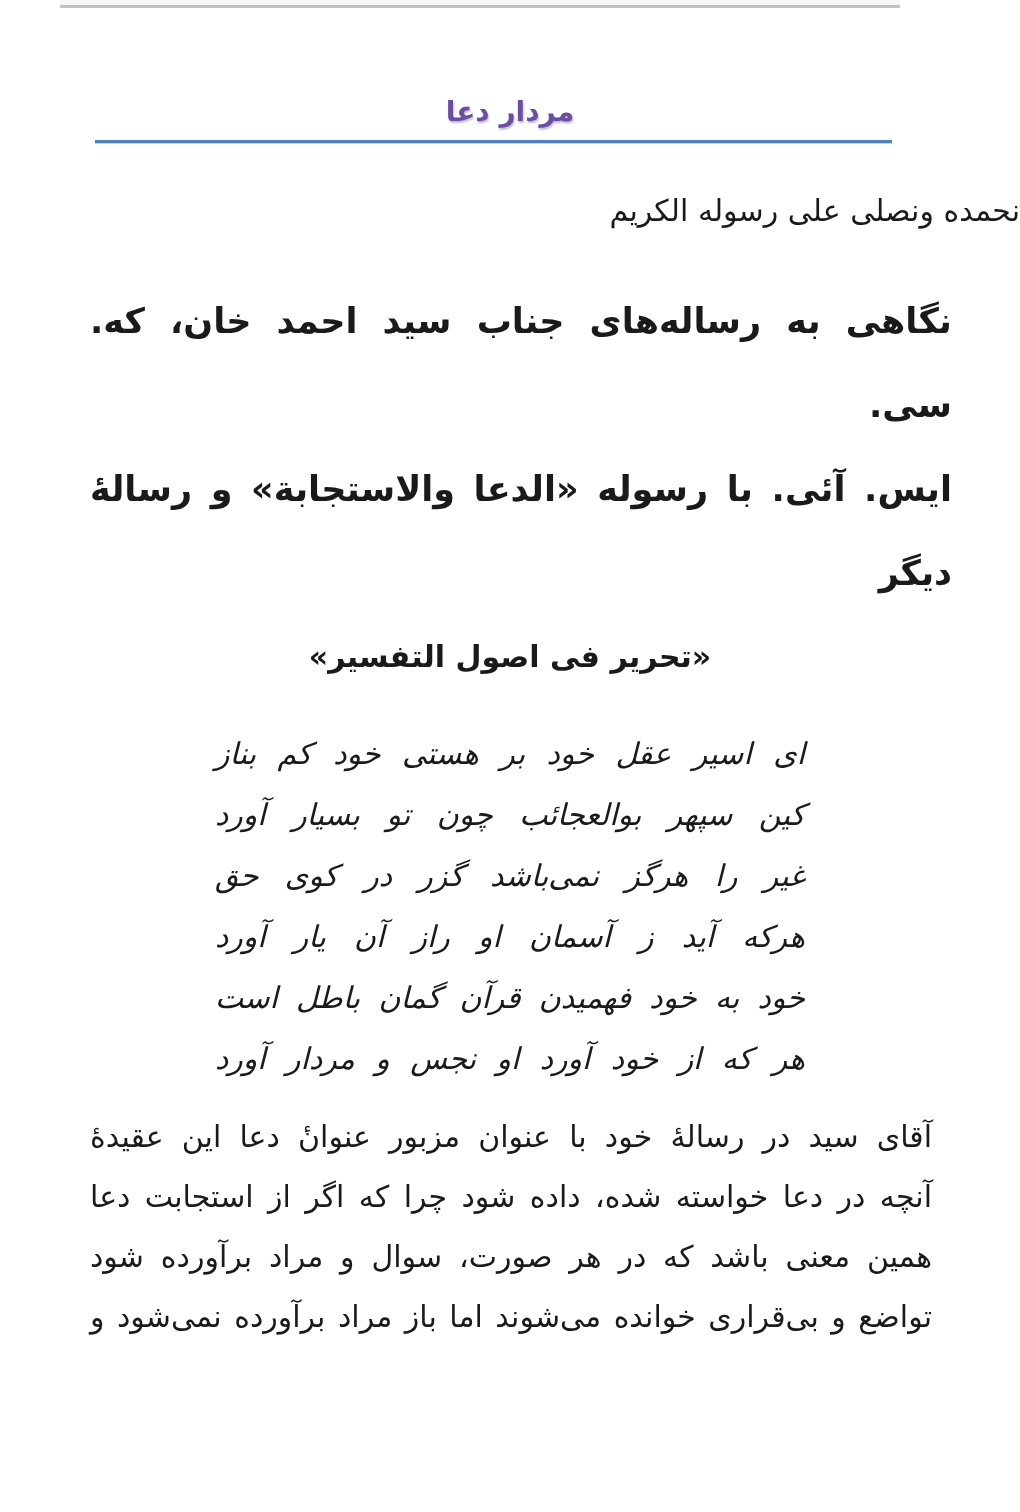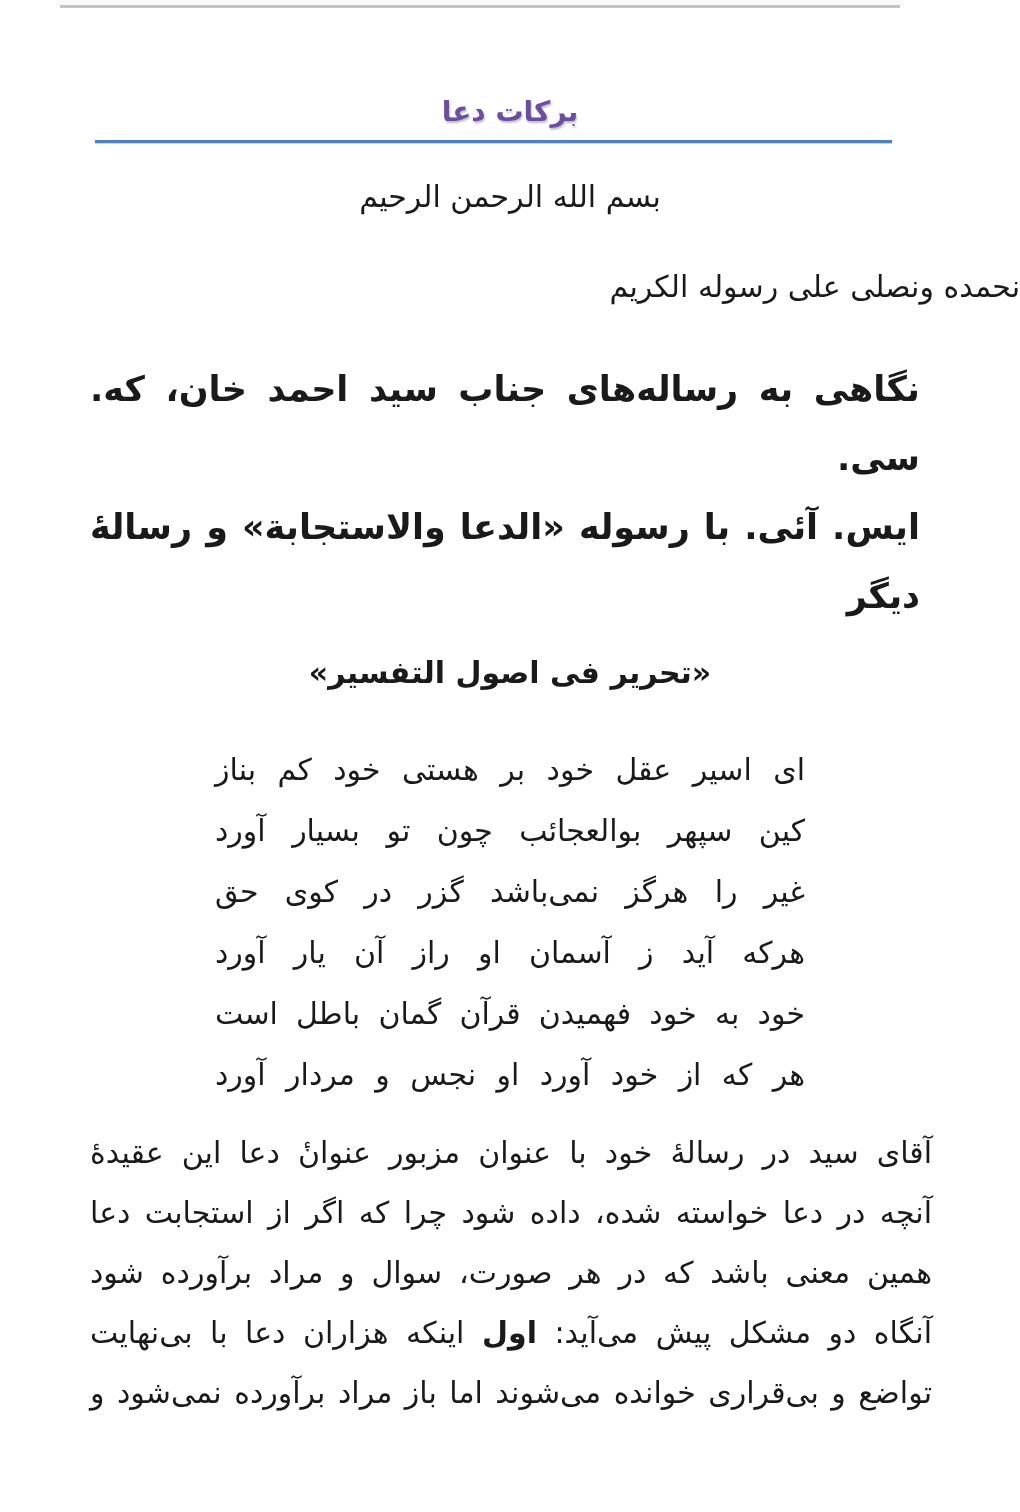--- a/index.html
+++ b/index.html
@@ -32,44 +32,43 @@
     text-shadow:1px 2px 2px rgba(110,110,145,0.45);
   }
   .title-rule{
     margin:8px 0 0 95px;width:797px;height:3px;
     background:var(--rule-color);
     box-shadow:0 1px 0 rgba(79,129,189,0.35);
   }
   .invocation-1{margin-top:32px;line-height:44px;font-size:30px;text-align:center;}
   .invocation-2{margin-top:46px;line-height:44px;font-size:30px;text-align:right;}
 
-  .heading{margin:46px 100px 0 90px;font-size:35px;font-weight:bold;line-height:69px;}
+  .heading{margin:46px 68px 0 90px;font-size:35px;font-weight:bold;line-height:84px;}
   .heading .h-line{text-align:justify;text-align-last:justify;}
 
   .subtitle{margin-top:20px;line-height:44px;text-align:center;font-size:30px;font-weight:bold;}
 
   .poem{width:590px;margin:44px auto 0 auto;font-size:30px;line-height:61px;}
-  .poem .poem-line{text-align:justify;text-align-last:justify;}
+  .poem .poem-line{text-align:justify;text-align-last:justify;font-style:italic;}
 
   .para{margin:18px 88px 0 90px;font-size:30px;line-height:60px;}
   .para .para-line{text-align:justify;text-align-last:justify;}
   .para b{font-weight:bold;}
 </style>
 </head>
 <body>
 
 <div class="page">
 
   <div class="top-sep"></div>
 
-  <div class="book-title rtl">برکات دعا</div>
+  <div class="book-title rtl">مردار دعا</div>
 
   <div class="title-rule"></div>
 
-  <div class="invocation-1 rtl">بسم الله الرحمن الرحیم</div>
 
   <div class="invocation-2 rtl">نحمده ونصلی علی رسوله الکریم</div>
 
   <div class="heading rtl">
     <div class="h-line">نگاهی به رساله‌های جناب سید احمد خان، که. سی.</div>
     <div class="h-line">ایس. آئی. با رسوله «الدعا والاستجابة» و رسالهٔ دیگر</div>
   </div>
 
   <div class="subtitle rtl">«تحریر فی اصول التفسیر»</div>
 
@@ -79,17 +78,16 @@
       <div class="poem-line">غیر را هرگز نمی‌باشد گزر در کوی حق</div>
       <div class="poem-line">هرکه آید ز آسمان او راز آن یار آورد</div>
       <div class="poem-line">خود به خود فهمیدن قرآن گمان باطل است</div>
       <div class="poem-line">هر که از خود آورد او نجس و مردار آورد</div>
     </div>
 
   <div class="para rtl">
       <div class="para-line"><span>آقای سید در رسالهٔ خود با عنوان مزبور عنوانٔ دعا این عقیدهٔ</span></div>
       <div class="para-line"><span>آنچه در دعا خواسته شده، داده شود چرا که اگر از استجابت دعا</span></div>
       <div class="para-line"><span>همین معنی باشد که در هر صورت، سوال و مراد برآورده شود</span></div>
-      <div class="para-line"><span>آنگاه دو مشکل پیش می‌آید: </span><b>اول</b><span> اینکه هزاران دعا با بی‌نهایت</span></div>
       <div class="para-line"><span>تواضع و بی‌قراری خوانده می‌شوند اما باز مراد برآورده نمی‌شود و</span></div>
     </div>
 
 </div>
 
 </body></html>

